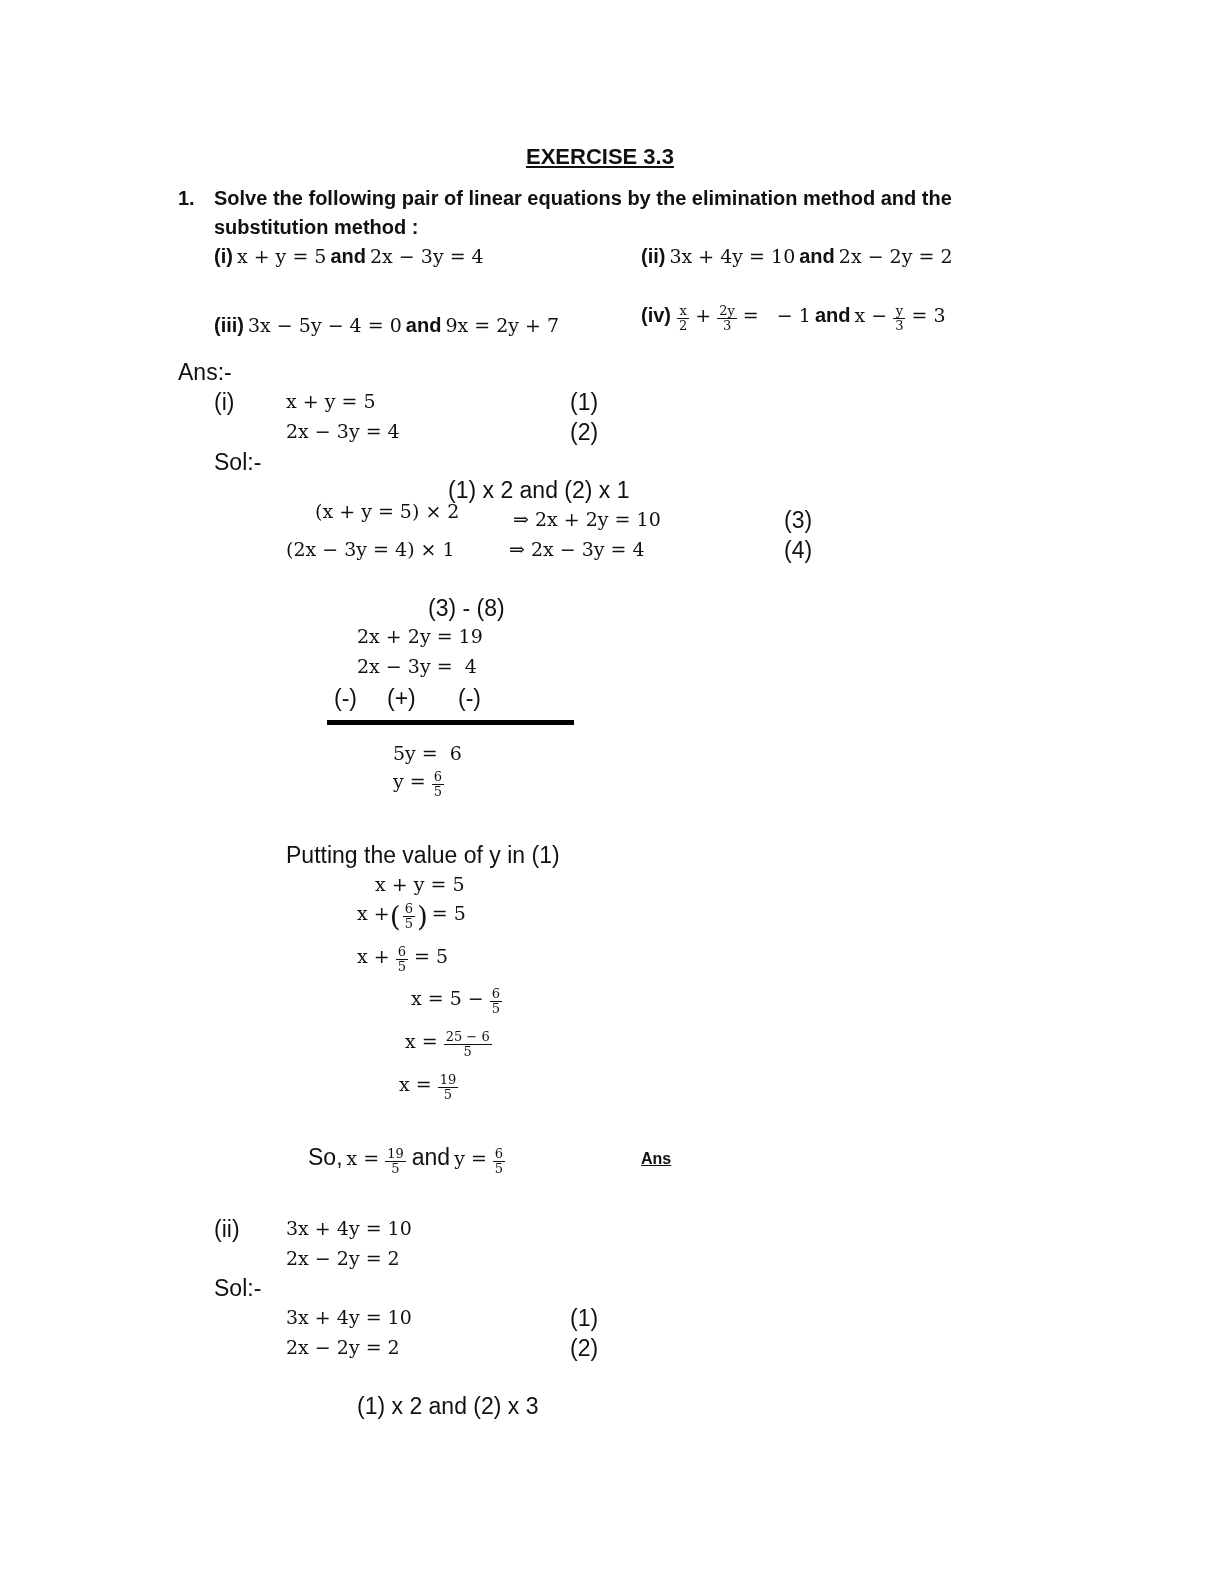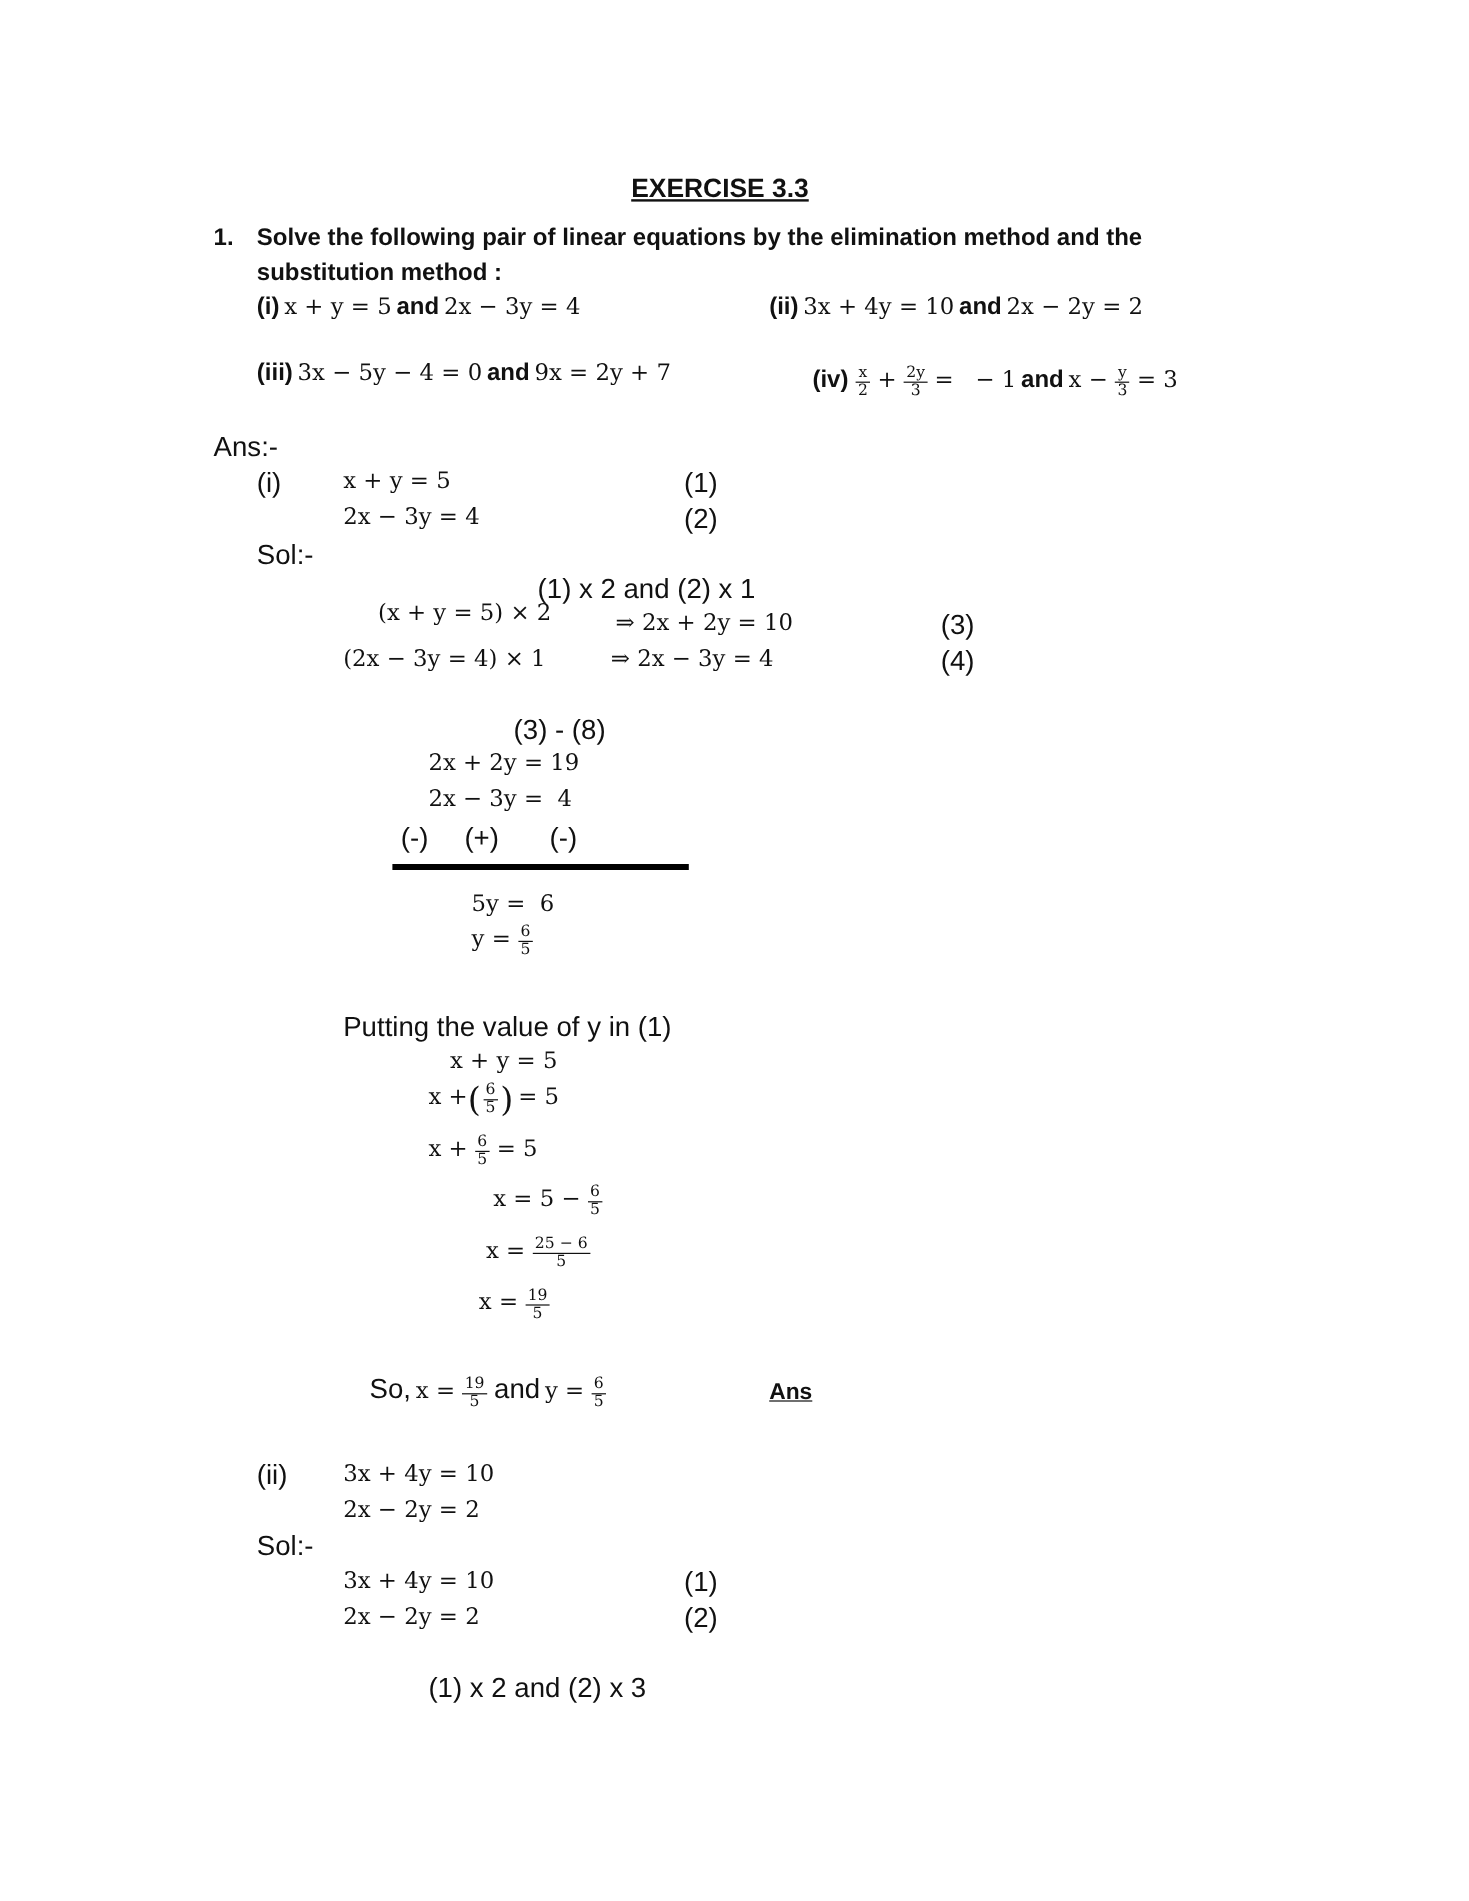--- a/index.html
+++ b/index.html
@@ -7,21 +7,21 @@
   .abs { position: absolute; white-space: nowrap; }
   .title { font-family: "Liberation Sans", sans-serif; font-weight: bold; font-size: 22px; text-decoration: underline; }
   .q { font-family: "Liberation Sans", sans-serif; font-weight: bold; font-size: 20px; }
   .txt { font-family: "Liberation Sans", sans-serif; font-size: 23px; }
   .eq { font-family: "DejaVu Serif", "Liberation Serif", serif; font-size: 19px; font-style: normal; }
   .frac { display: inline-block; vertical-align: middle; text-align: center; font-size: 13px; line-height: 14px; margin: 0 2px; }
   .frac .num { display: block; border-bottom: 1px solid #111; padding: 0 2px; }
   .frac .den { display: block; padding: 0 2px; }
   .paren { font-size: 28px; vertical-align: middle; font-family: "DejaVu Serif", serif; }
   .bar { position: absolute; left: 327px; top: 720px; width: 247px; height: 5px; background: #000; }
-  .ans { font-family: "Liberation Sans", sans-serif; font-weight: bold; font-size: 19px; text-decoration: underline; }
+  .ans { font-family: "Liberation Sans", sans-serif; font-weight: bold; font-size: 16px; text-decoration: underline; }
 </style>
 </head>
 <body>
 
 <div class="abs title" style="left:526px; top:144px;">EXERCISE 3.3</div>
 
 <div class="abs q" style="left:178px; top:187px;">1.</div>
 <div class="abs q" style="left:214px; top:187px;">Solve the following pair of linear equations by the elimination method and the</div>
 <div class="abs q" style="left:214px; top:216px;">substitution method :</div>
 
@@ -31,27 +31,27 @@
   <span class="q">and</span>
   <span class="eq">2x − 3y = 4</span>
 </div>
 <div class="abs" style="left:641px; top:245px;">
   <span class="q">(ii)</span>
   <span class="eq">3x + 4y = 10</span>
   <span class="q">and</span>
   <span class="eq">2x − 2y = 2</span>
 </div>
 
-<div class="abs" style="left:214px; top:300px;text-align:center;">
+<div class="abs" style="left:214px; top:314px;text-align:center;">
   <span class="q">(iii)</span>
   <span class="eq">3x − 5y − 4 = 0</span>
   <span class="q">and</span>
   <span class="eq">9x = 2y + 7</span>
 </div>
-<div class="abs" style="left:641px; top:304px;margin-left:36px;">
+<div class="abs" style="left:641px; top:304px;">
   <span class="q">(iv)</span>
   <span class="frac eq"><span class="num">x</span><span class="den">2</span></span>
   <span class="eq">+</span>
   <span class="frac eq"><span class="num">2y</span><span class="den">3</span></span>
   <span class="eq" style="white-space:pre;">=   − 1</span>
   <span class="q">and</span>
   <span class="eq">x −</span>
   <span class="frac eq"><span class="num">y</span><span class="den">3</span></span>
   <span class="eq">= 3</span>
 </div>

